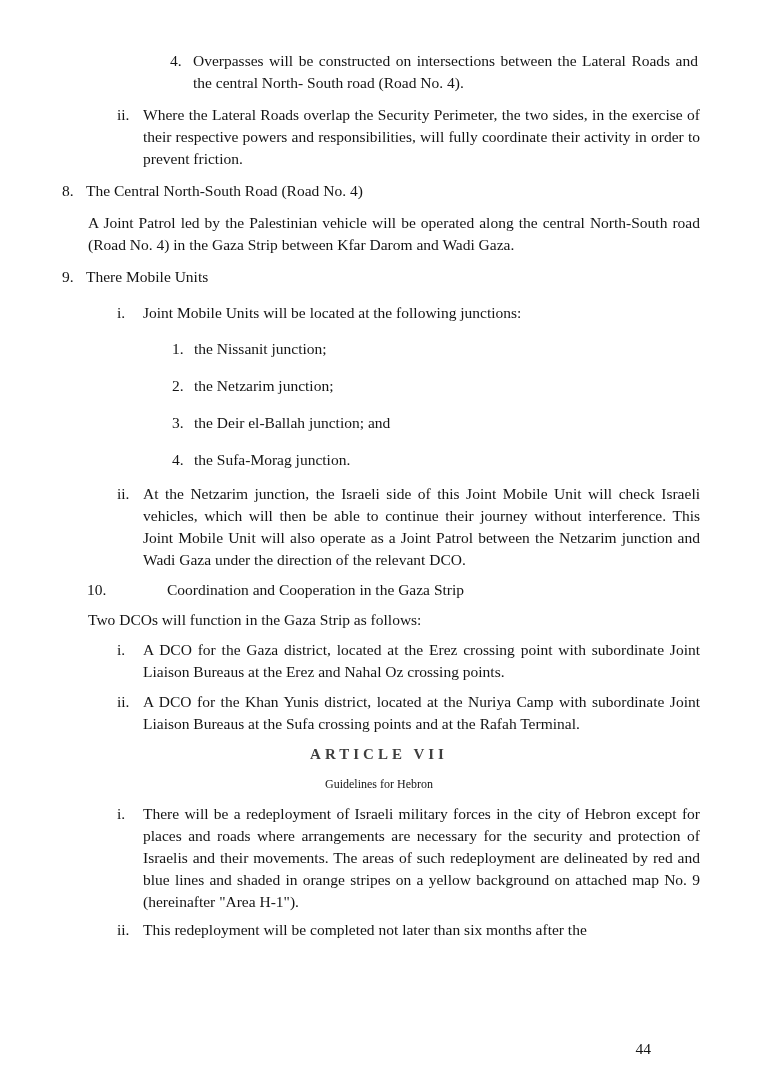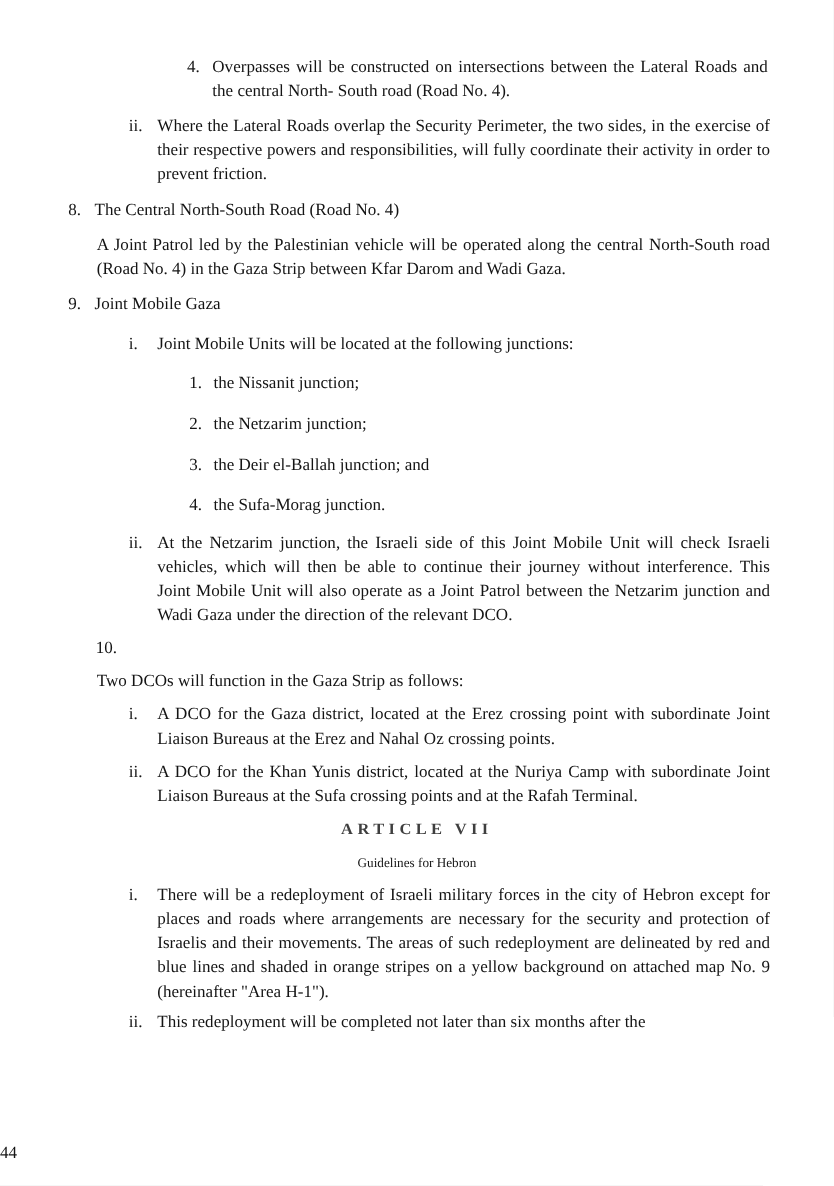--- a/index.html
+++ b/index.html
@@ -52,21 +52,21 @@
     filter: blur(0.4px);
     transform: scaleY(0.95);
   }
   .sub-head { font-size: 12px; }
 
   .page-number {
     position: absolute;
     bottom: 18px;
     left: 0;
     width: 651px;
-    text-align: left;
+    text-align: right;
     font-size: 15.5px;
   }
 </style>
 </head>
 <body>
 
 <div class="page">
 
 
   <div class="item item-c">
@@ -81,21 +81,21 @@
 
   <div class="item item-a">
     <span class="marker">8.</span>
     <span class="text">The Central North-South Road (Road No. 4)</span>
   </div>
 
   <p class="para-a just" style="margin-top:0;">A Joint Patrol led by the Palestinian vehicle will be operated along the central North-South road (Road No. 4) in the Gaza Strip between Kfar Darom and Wadi Gaza.</p>
 
   <div class="item item-a mb14">
     <span class="marker">9.</span>
-    <span class="text">Joint Mobile Gaza</span>
+    <span class="text">There Mobile Units</span>
   </div>
 
   <div class="item item-b mb14">
     <span class="marker">i.</span>
     <span class="text">Joint Mobile Units will be located at the following junctions:</span>
   </div>
 
   <div class="item item-d">
     <span class="marker">1.</span>
     <span class="text">the Nissanit junction;</span>
@@ -116,20 +116,21 @@
     <span class="text">the Sufa-Morag junction.</span>
   </div>
 
   <div class="item item-b mb8">
     <span class="marker">ii.</span>
     <span class="text just">At the Netzarim junction, the Israeli side of this Joint Mobile Unit will check Israeli vehicles, which will then be able to continue their journey without interference.  This Joint Mobile Unit will also operate as a Joint Patrol between the Netzarim junction and Wadi Gaza under the direction of the relevant DCO.</span>
   </div>
 
   <div class="item item-num10">
     <span class="marker">10.</span>
+    <span class="text">Coordination and Cooperation in the Gaza Strip</span>
   </div>
 
   <p class="para-a mb8" style="margin-top:0;">Two DCOs will function in the Gaza Strip as follows:</p>
 
   <div class="item item-b mb8">
     <span class="marker">i.</span>
     <span class="text just">A DCO for the Gaza district, located at the Erez crossing point with subordinate Joint Liaison Bureaus at the Erez and Nahal Oz crossing points.</span>
   </div>
 
   <div class="item item-b mb8">

